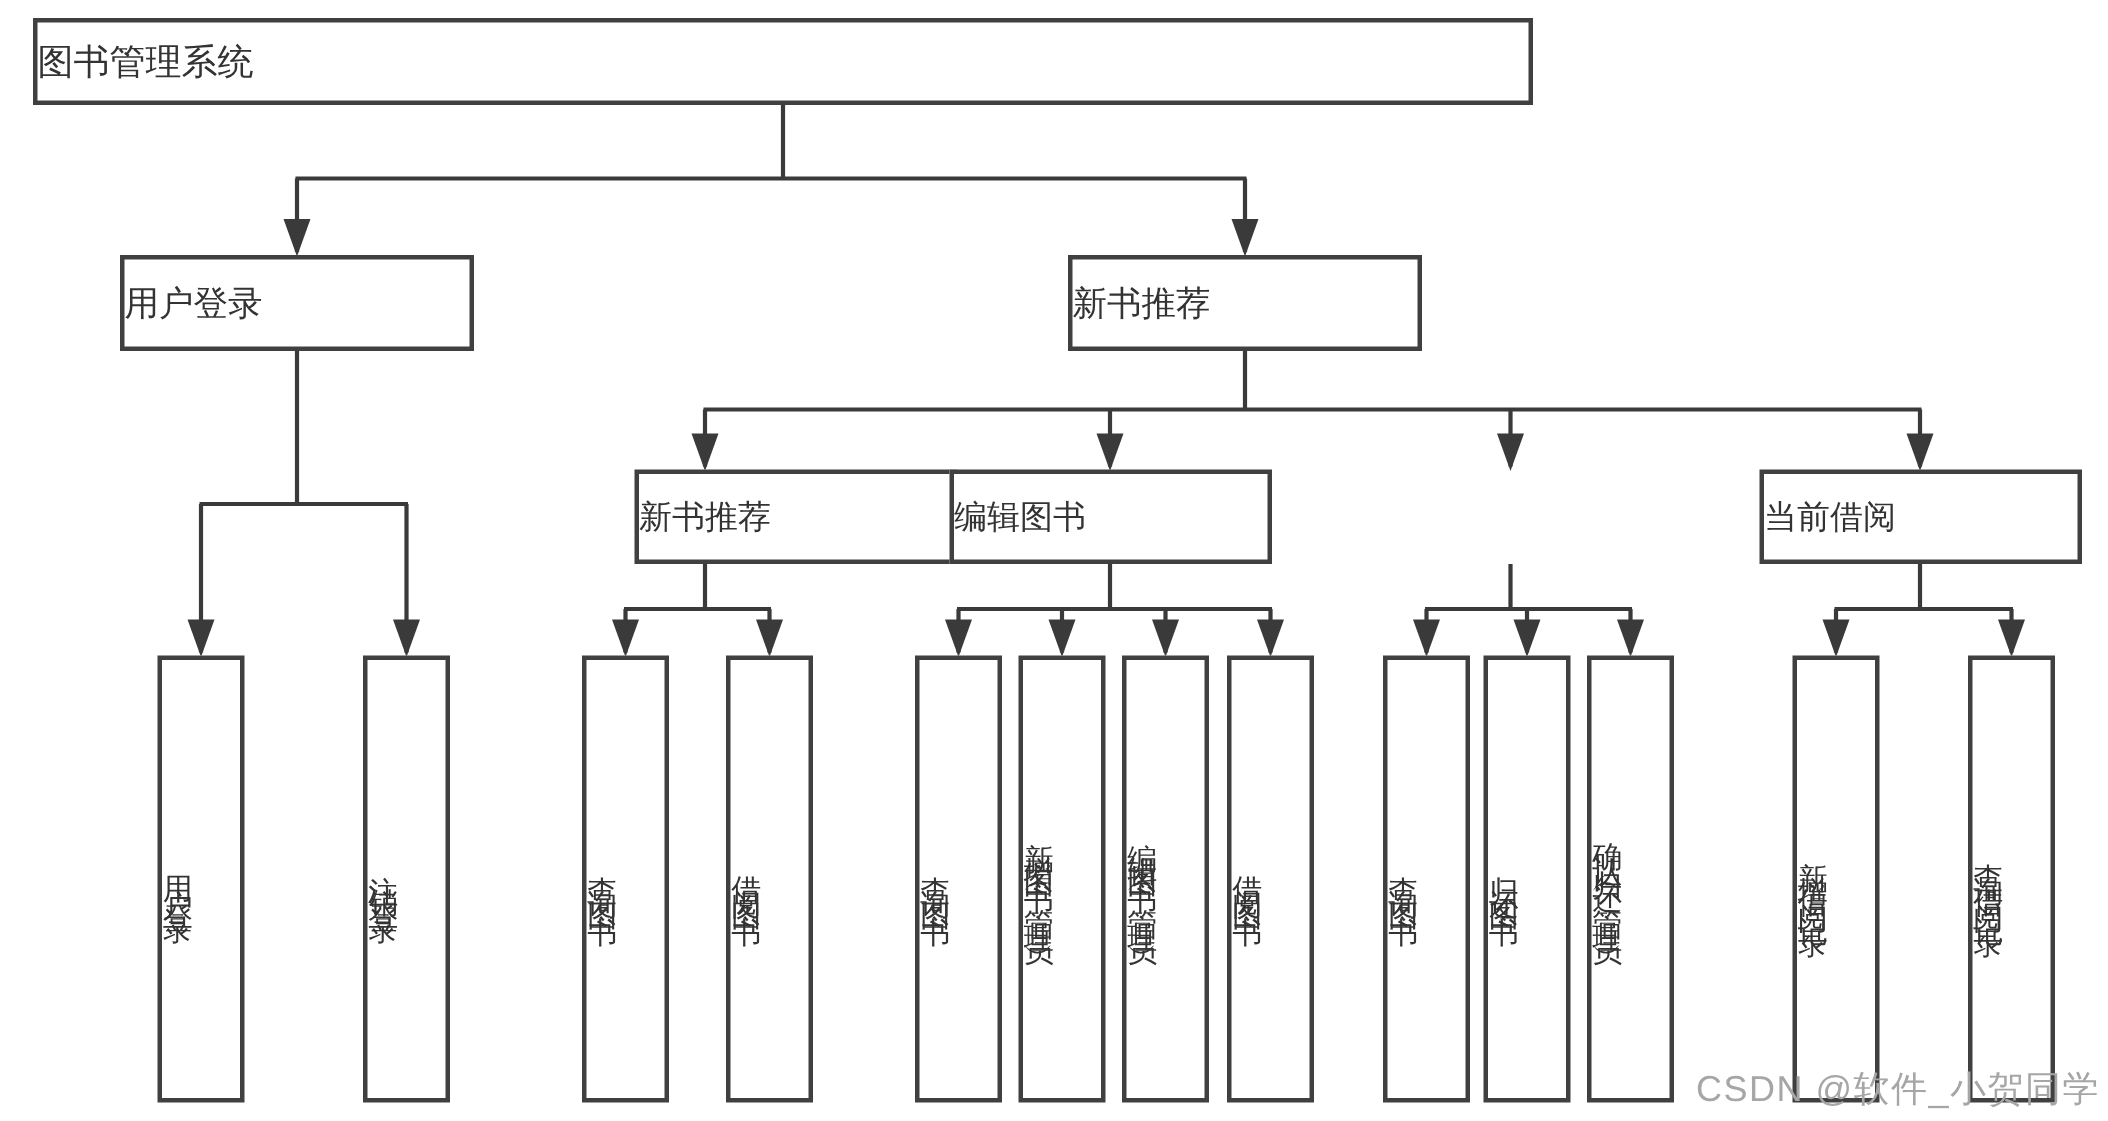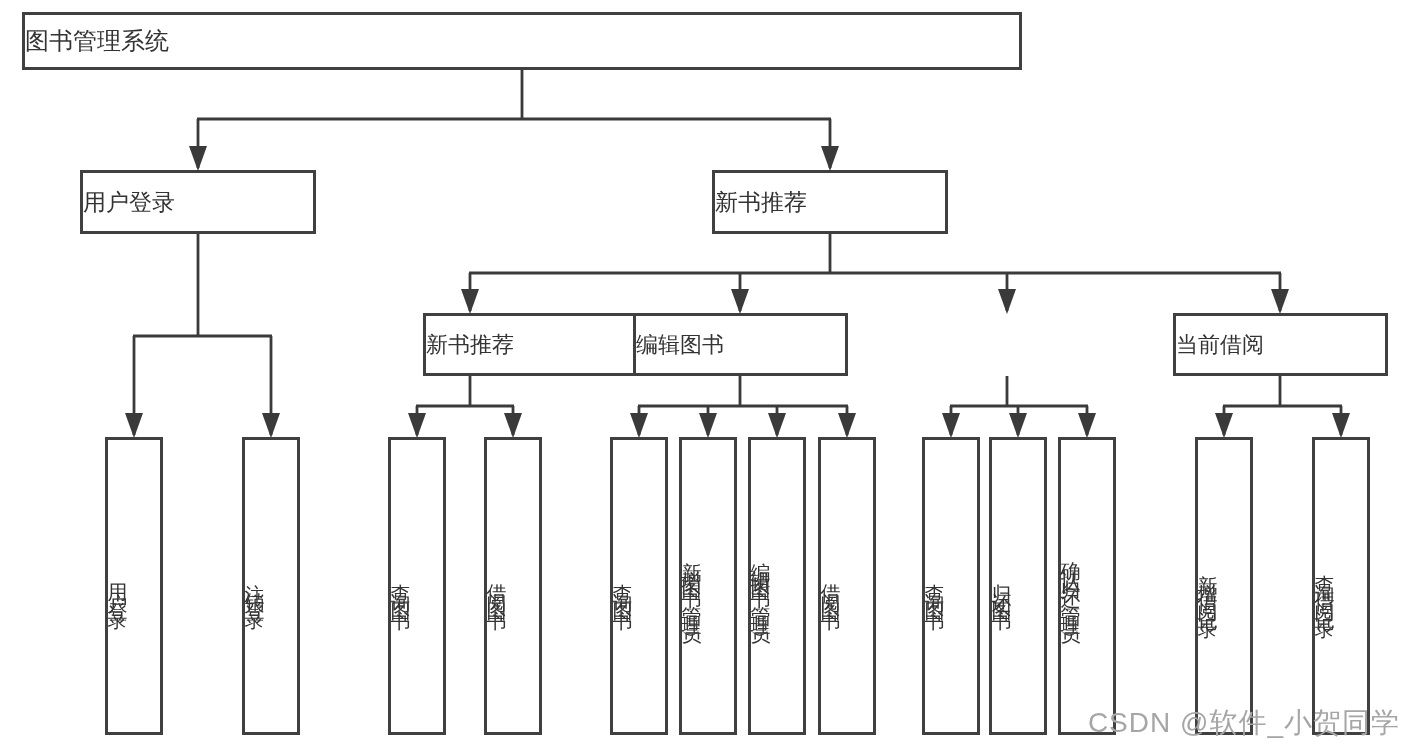--- a/index.html
+++ b/index.html
@@ -51,21 +51,21 @@
     writing-mode: vertical-rl;
     text-orientation: mixed;
     letter-spacing: 9px;
     line-height: 1;
     white-space: nowrap;
   }
   .watermark {
     position: absolute;
     right: 5px;
     bottom: 5px;
-    font-size: 28px;
+    font-size: 24px;
     color: #a6a6a6;
     letter-spacing: 1px;
     z-index: 5;
   }
 </style>
 </head>
 <body>
 
 <div class="canvas">
 

